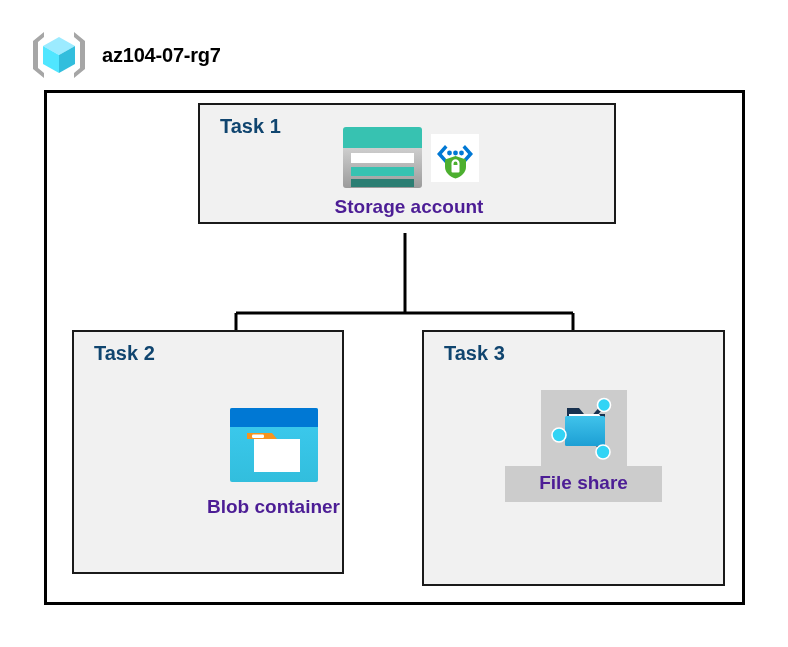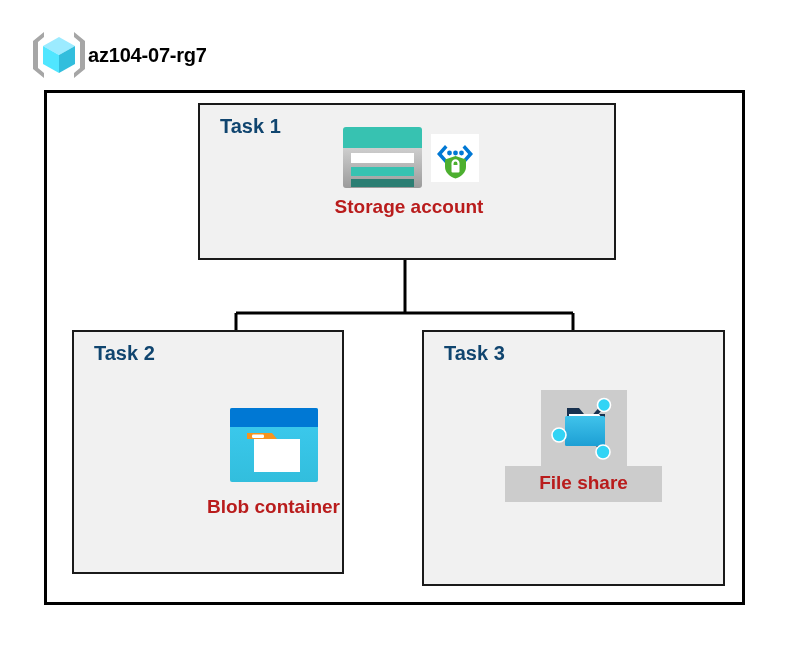--- a/index.html
+++ b/index.html
@@ -23,21 +23,21 @@
     height: 647px;
   }
 
   
   .rg-header {
     position: absolute;
     left: 30px;
     top: 28px;
     display: flex;
     align-items: center;
-    gap: 0;
+    gap: 14px;
   }
   .rg-icon {
     width: 58px;
     height: 54px;
     display: block;
   }
   .rg-title {
     font-size: 20px;
     font-weight: bold;
     color: #000000;
@@ -57,21 +57,21 @@
     background: transparent;
   }
 
   
   .task-box {
     position: absolute;
     background: #F1F1F1;
     border: 2px solid #1a1a1a;
     box-sizing: border-box;
   }
-  #task-1 { left: 198px; top: 103px;  width: 418px; height: 157px; }
+  #task-1 { left: 198px; top: 103px;  width: 418px; height: 121px; }
   #task-2 { left: 72px;  top: 330px;  width: 272px; height: 244px; }
   #task-3 { left: 422px; top: 330px;  width: 303px; height: 256px; }
 
   .task-label {
     position: absolute;
     left: 20px;
     top: 10px;
     font-size: 20px;
     font-weight: bold;
     color: #10456F;
@@ -81,21 +81,21 @@
   
   .node {
     position: absolute;
     display: flex;
     flex-direction: column;
     align-items: center;
   }
   .node-caption {
     font-size: 19px;
     font-weight: bold;
-    color: #b91c1c;
+    color: #4c1d95;
     white-space: nowrap;
     text-align: center;
   }
 
   
   #node-storage {
     left: 0px;
     top: 20px;
     width: 418px;
   }

